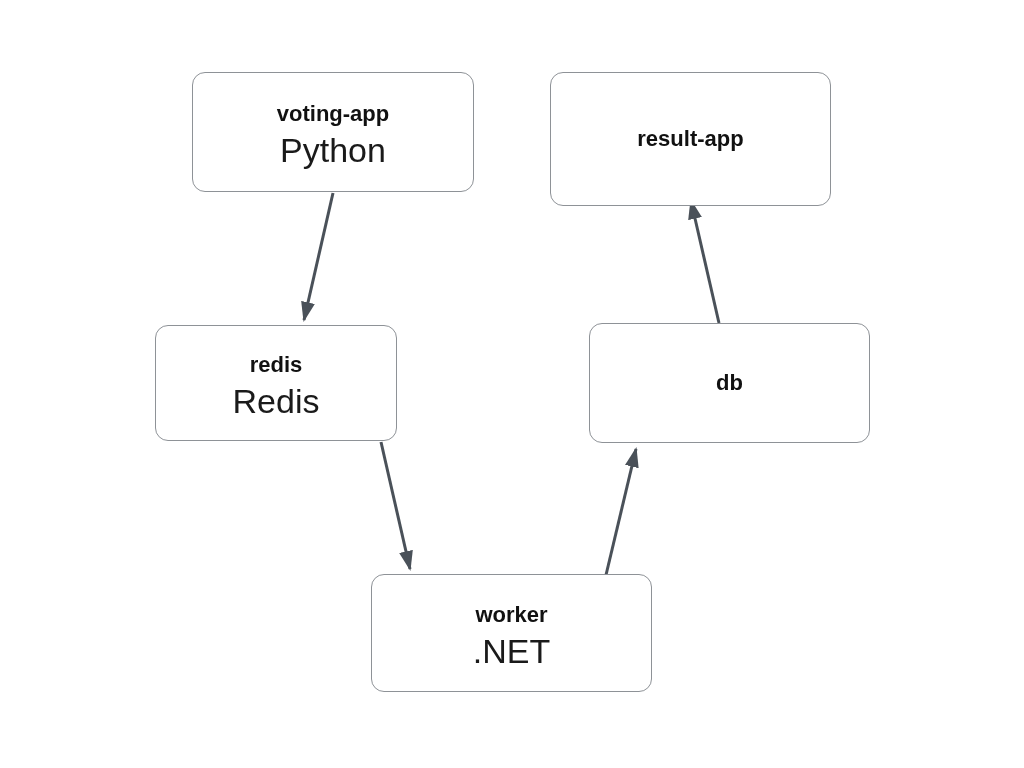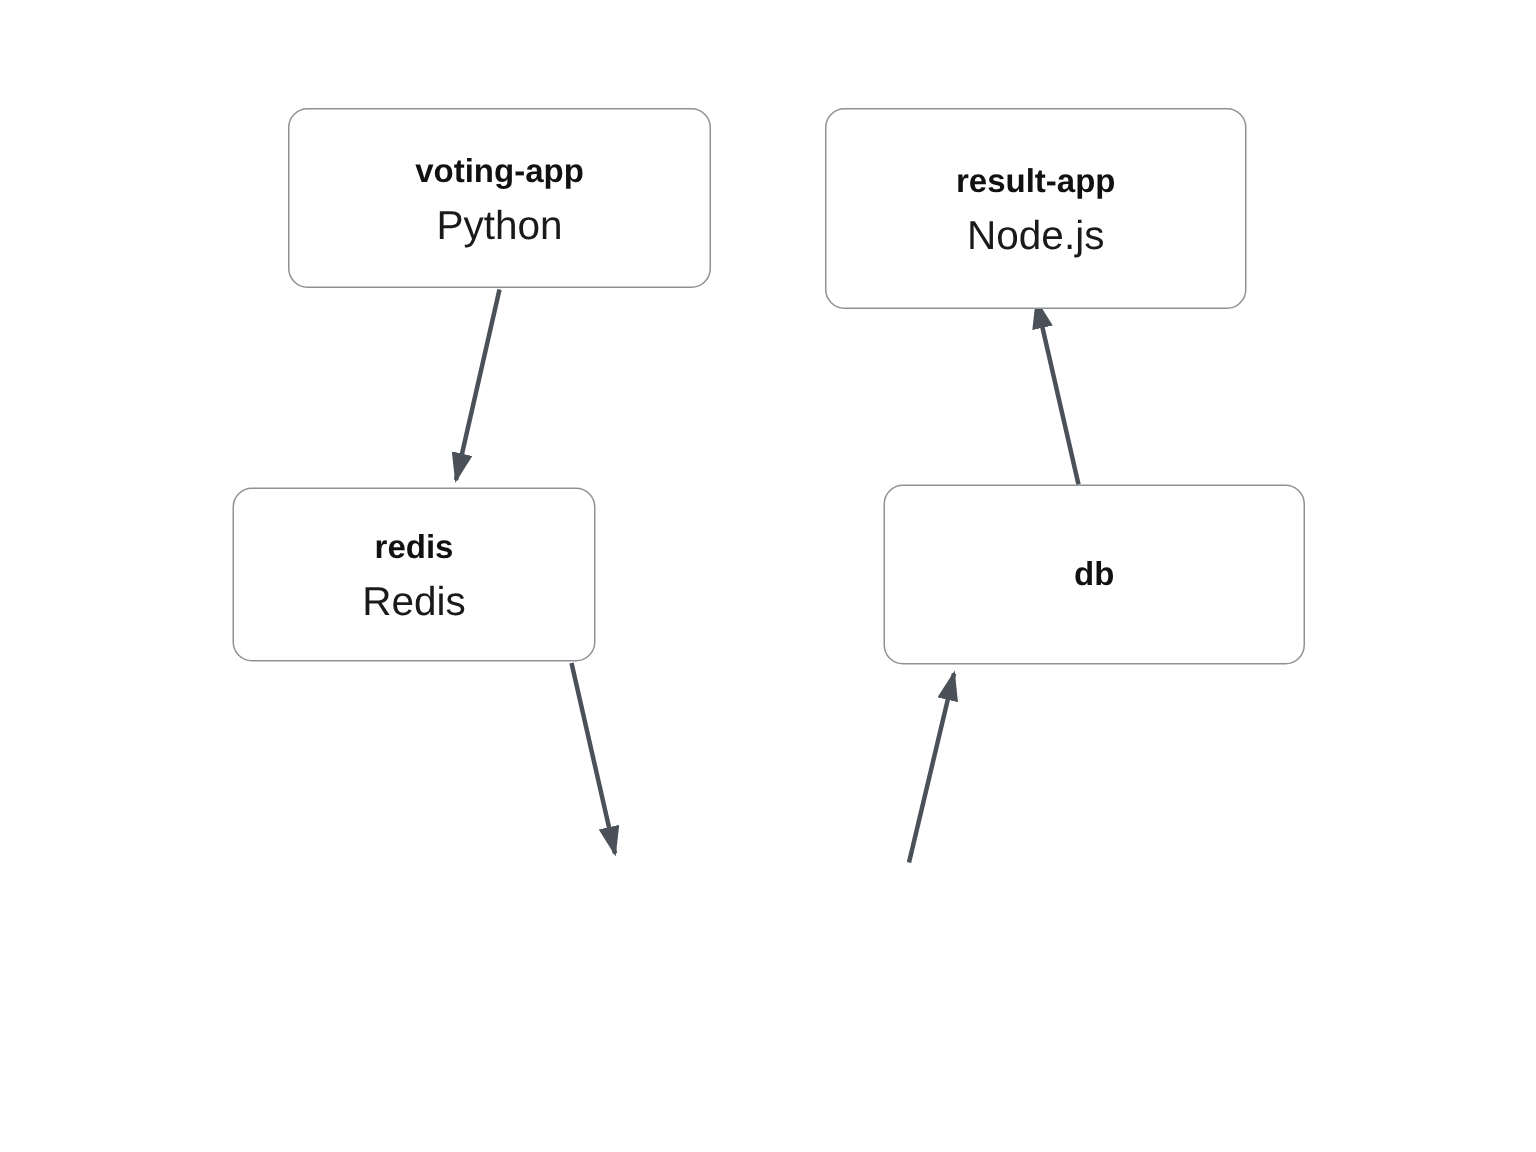--- a/index.html
+++ b/index.html
@@ -40,21 +40,21 @@
     justify-content: center;
     text-align: center;
   }
   .node .title {
     font-size: 22px;
     font-weight: 700;
     color: #111111;
     line-height: 36px;
   }
   .node .subtitle {
-    font-size: 27px;
+    font-size: 34px;
     font-weight: 400;
     color: #1a1a1a;
     line-height: 36px;
   }
   
   #node-voting-app { left: 192px; top: 72px;  width: 282px; height: 120px; }
   #node-result-app { left: 550px; top: 72px;  width: 281px; height: 134px; }
   #node-redis      { left: 155px; top: 325px; width: 242px; height: 116px; text-align: right; }
   #node-db         { left: 589px; top: 323px; width: 281px; height: 120px; }
   #node-worker     { left: 371px; top: 574px; width: 281px; height: 118px; }
@@ -76,26 +76,29 @@
     <line class="edge-line" x1="719" y1="323" x2="691" y2="201" marker-end="url(#arrowhead)"></line>
   </svg>
 
   <div class="node" id="node-voting-app">
     <div class="title">voting-app</div>
     <div class="subtitle">Python</div>
   </div>
 
   <div class="node" id="node-result-app">
     <div class="title">result-app</div>
-    <div class="subtitle">Node.js</div>
   </div>
 
   <div class="node" id="node-redis">
     <div class="title">redis</div>
     <div class="subtitle">Redis</div>
   </div>
 
   <div class="node" id="node-db">
     <div class="title">db</div>
   </div>
 
+  <div class="node" id="node-worker">
+    <div class="title">worker</div>
+    <div class="subtitle">.NET</div>
+  </div>
 
 </div>
 
 </body></html>

